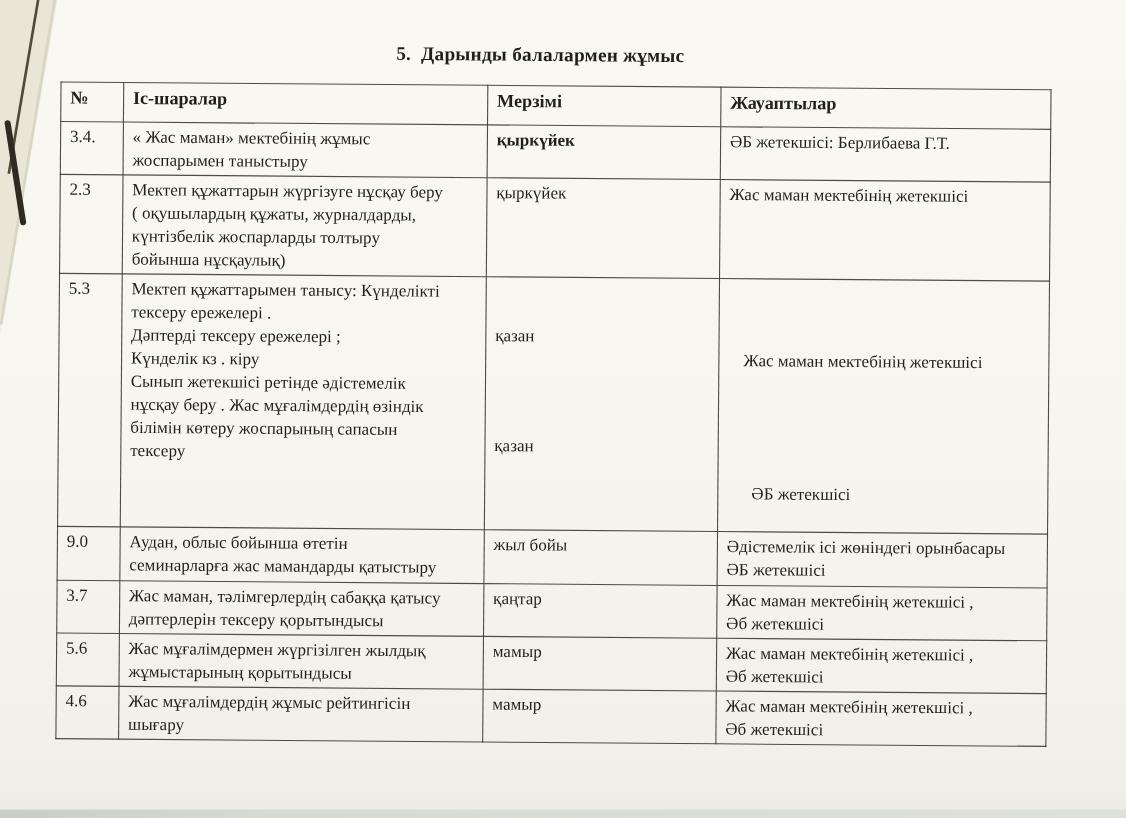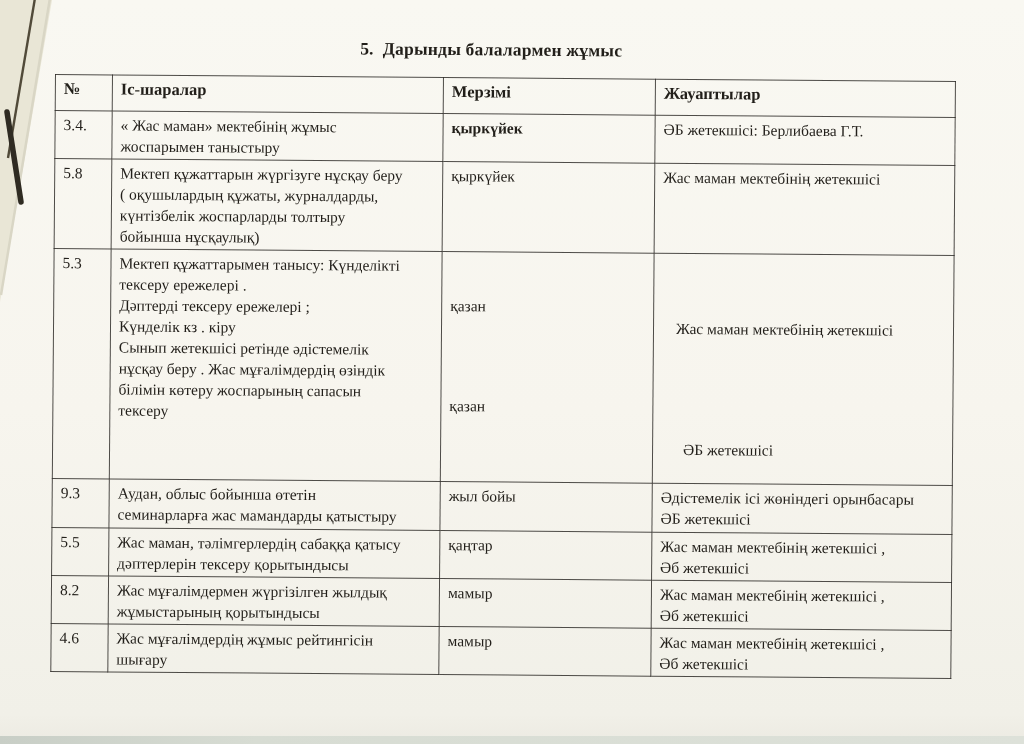--- a/index.html
+++ b/index.html
@@ -108,21 +108,21 @@
 
       <tr class="r0">
         <td class="num">3.4.</td>
         <td class="act">« Жас маман» мектебінің жұмыс
 жоспарымен таныстыру</td>
         <td class="term bold">қыркүйек</td>
         <td class="resp">ӘБ жетекшісі: Берлибаева Г.Т.</td>
       </tr>
 
       <tr class="r1">
-        <td class="num">5.8</td>
+        <td class="num">2.3</td>
         <td class="act">Мектеп құжаттарын жүргізуге нұсқау беру
 ( оқушылардың құжаты, журналдарды,
 күнтізбелік жоспарларды толтыру
 бойынша нұсқаулық)</td>
         <td class="term">қыркүйек</td>
         <td class="resp">Жас маман мектебінің жетекшісі</td>
       </tr>
 
       <tr class="r2">
         <td class="num">5.3</td>
@@ -138,39 +138,39 @@
           <span class="t1">қазан</span>
           <span class="t2">қазан</span>
         </td>
         <td class="resp">
           <span class="r3a">Жас маман мектебінің жетекшісі</span>
           <span class="r3b">ӘБ жетекшісі</span>
         </td>
       </tr>
 
       <tr class="r3">
-        <td class="num">9.3</td>
+        <td class="num">9.0</td>
         <td class="act">Аудан, облыс бойынша өтетін
 семинарларға жас мамандарды қатыстыру</td>
         <td class="term">жыл бойы</td>
         <td class="resp">Әдістемелік ісі жөніндегі орынбасары
 ӘБ жетекшісі</td>
       </tr>
 
       <tr class="r4">
-        <td class="num">5.5</td>
+        <td class="num">3.7</td>
         <td class="act">Жас маман, тәлімгерлердің сабаққа қатысу
 дәптерлерін тексеру қорытындысы</td>
         <td class="term">қаңтар</td>
         <td class="resp">Жас маман мектебінің жетекшісі ,
 Әб жетекшісі</td>
       </tr>
 
       <tr class="r5">
-        <td class="num">8.2</td>
+        <td class="num">5.6</td>
         <td class="act">Жас мұғалімдермен жүргізілген жылдық
 жұмыстарының қорытындысы</td>
         <td class="term">мамыр</td>
         <td class="resp">Жас маман мектебінің жетекшісі ,
 Әб жетекшісі</td>
       </tr>
 
       <tr class="r6">
         <td class="num">4.6</td>
         <td class="act">Жас мұғалімдердің жұмыс рейтингісін

